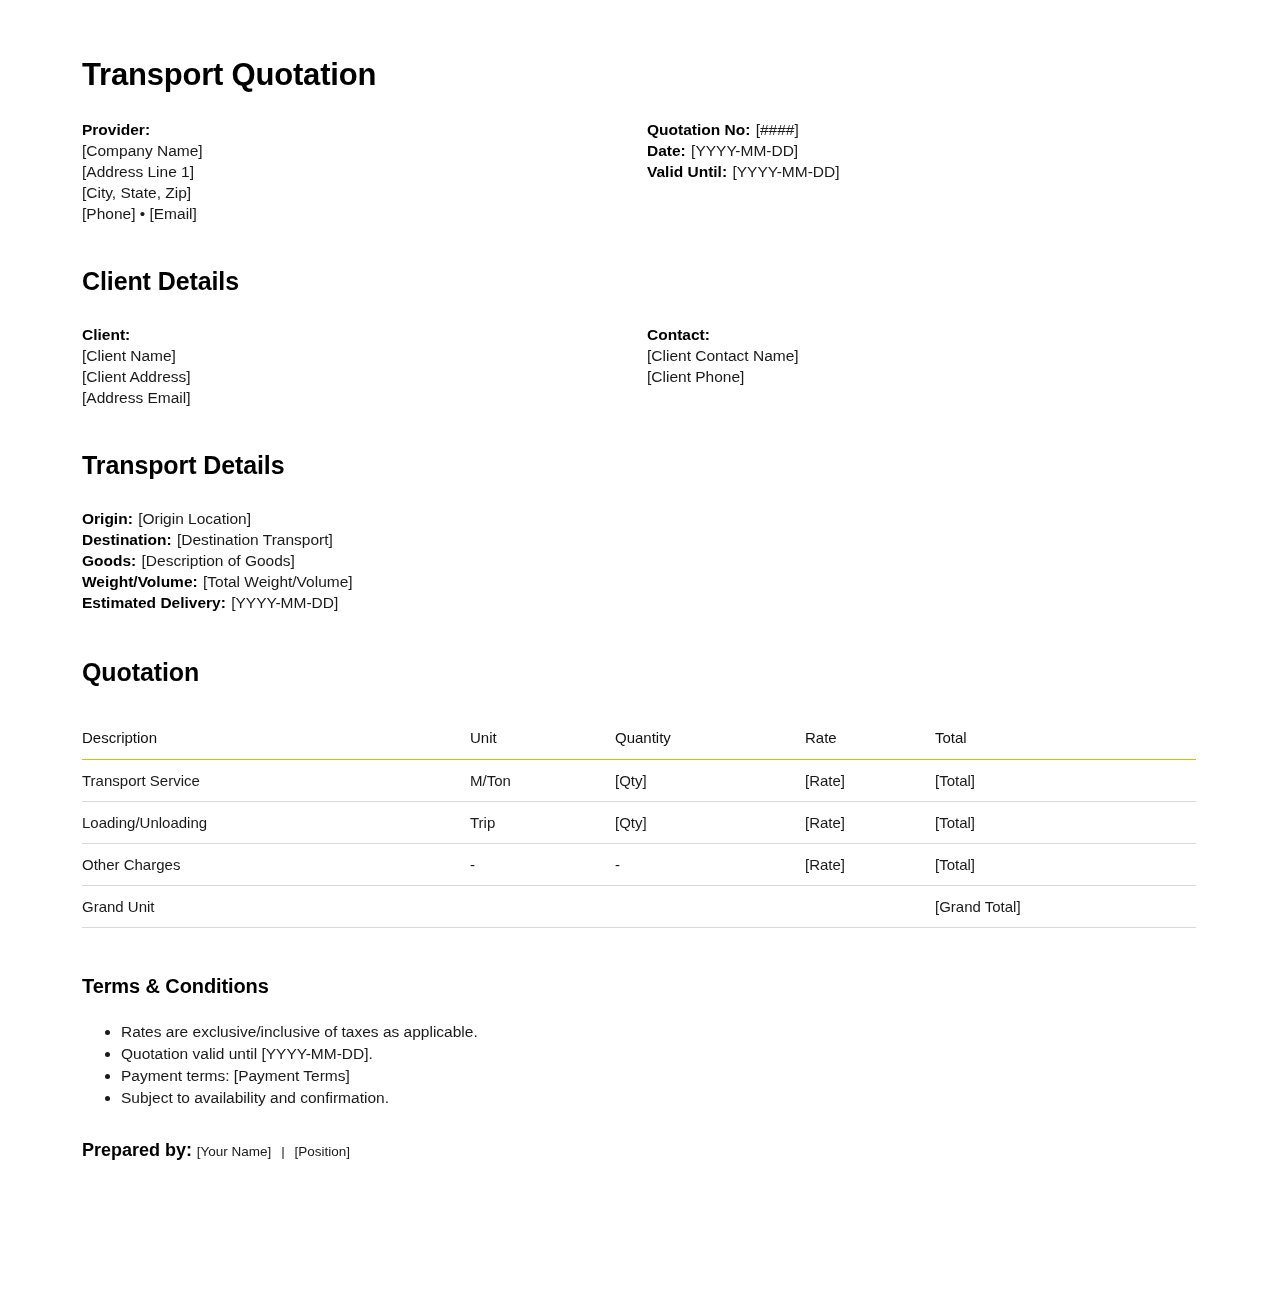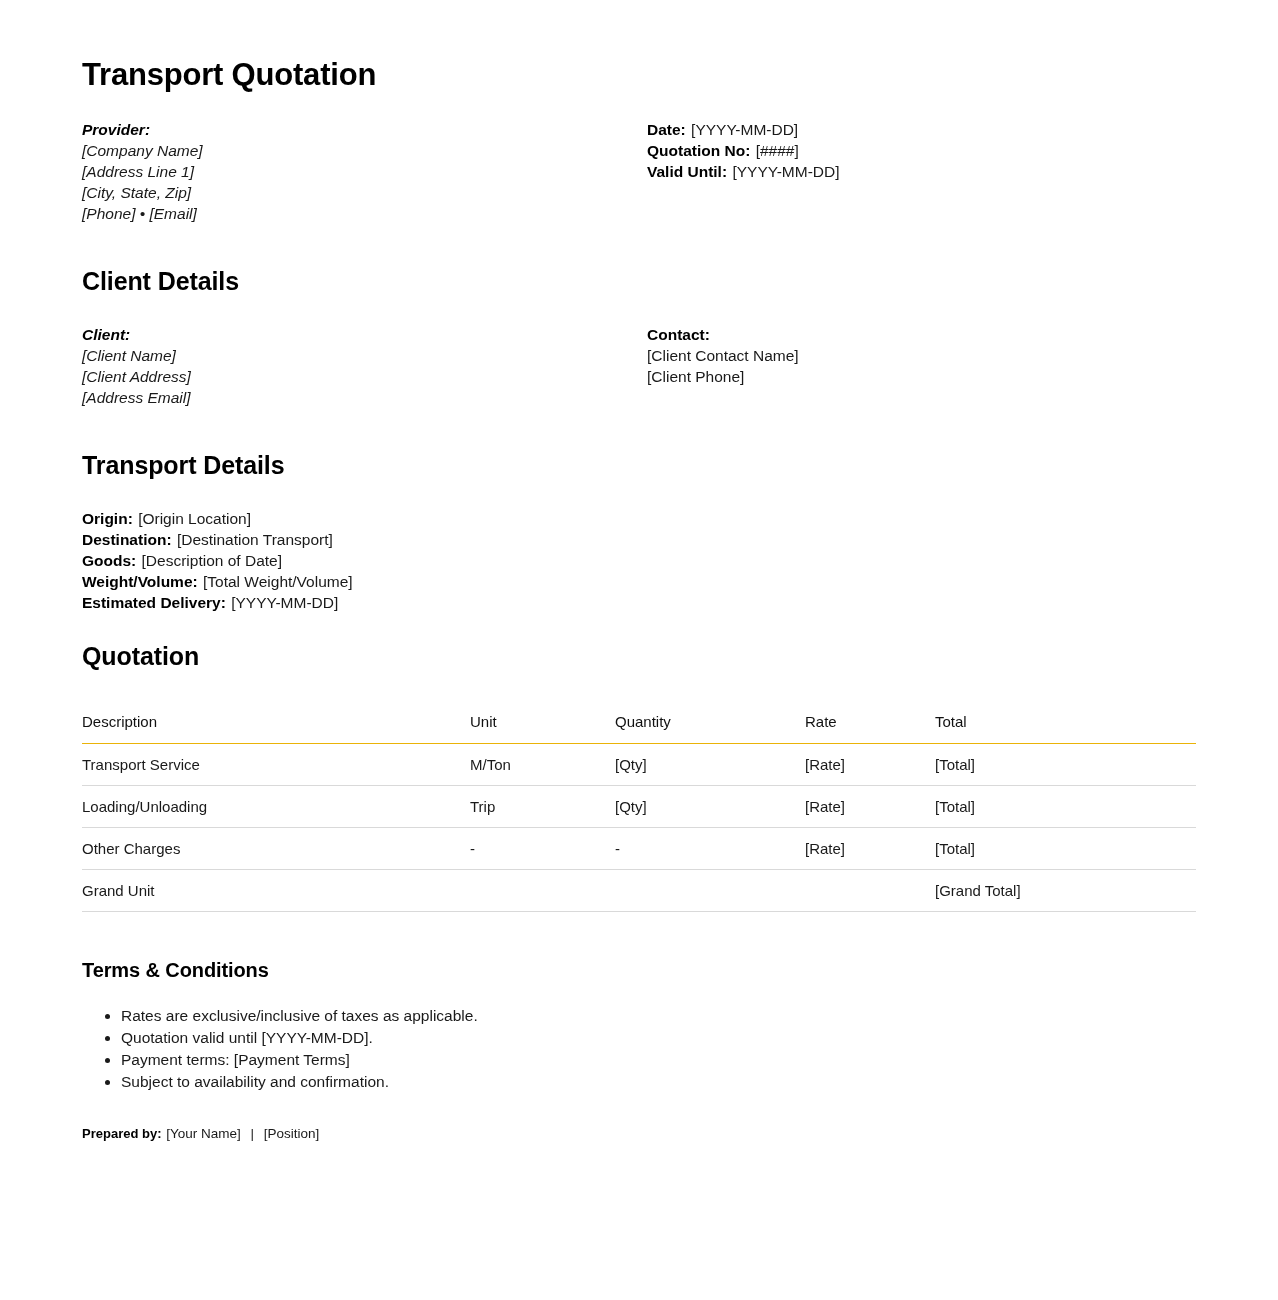--- a/index.html
+++ b/index.html
@@ -31,21 +31,21 @@
     letter-spacing: -0.2px;
     margin: 0 0 26px 0;
     color: #000000;
   }
 
   
   .two-col {
     display: flex;
     width: 100%;
   }
-  .col-left { width: 565px; flex: 0 0 565px; font-style: italic; }
+  .col-left { width: 565px; flex: 0 0 565px; }
   .col-right { flex: 1 1 auto; }
 
   .meta-line {
     font-size: 15.5px;
     line-height: 21px;
     color: #1a1a1a;
     white-space: nowrap;
   }
   .meta-line.b,
   .lbl {
@@ -72,21 +72,21 @@
     letter-spacing: -0.1px;
   }
 
   .sec-client  { margin-top: 42px; }
   .sec-client .two-col { margin-top: 27px; justify-content: center; }
 
   .sec-transport { margin-top: 42px; }
   .detail-list { margin-top: 26px; }
   .detail-list .meta-line { white-space: normal; }
 
-  .sec-quotation { margin-top: 28px; }
+  .sec-quotation { margin-top: 44px; }
 
   
   table.quote-table {
     margin-top: 29px;
     width: 1114px;
     border-collapse: collapse;
     table-layout: fixed;
   }
   table.quote-table th,
   table.quote-table td {
@@ -125,21 +125,21 @@
     color: #1a1a1a;
     margin: 0 0 0.5px 0;
   }
 
   .prepared-by {
     margin-top: 33px;
     font-size: 13.5px;
     line-height: 18px;
     color: #1a1a1a;
   }
-  .prepared-by .lbl { font-size: 13px; }
+  .prepared-by .lbl { font-size: 18px; }
   .sep { display: inline-block; padding: 0 6px; }
 </style>
 </head>
 <body>
 
 <div class="page">
 
   <h1 class="doc-title">Transport Quotation</h1>
 
   <div class="two-col">
@@ -147,26 +147,26 @@
     <div class="col-left">
       <div class="meta-line b">Provider:</div>
       <div class="meta-line">[Company Name]</div>
       <div class="meta-line">[Address Line 1]</div>
       <div class="meta-line">[City, State, Zip]</div>
       <div class="meta-line">[Phone] • [Email]</div>
     </div>
 
     <div class="col-right">
       <div class="meta-line">
+        <span class="lbl">Quotation No:</span>
+        <span>[####]</span>
+      </div>
+      <div class="meta-line">
         <span class="lbl">Date:</span>
         <span>[YYYY-MM-DD]</span>
-      </div>
-      <div class="meta-line">
-        <span class="lbl">Quotation No:</span>
-        <span>[####]</span>
       </div>
       <div class="meta-line">
         <span class="lbl">Valid Until:</span>
         <span>[YYYY-MM-DD]</span>
       </div>
     </div>
 
   </div>
 
   <div class="sec-client">
@@ -194,21 +194,21 @@
       <div class="meta-line">
         <span class="lbl">Origin:</span>
         <span>[Origin Location]</span>
       </div>
       <div class="meta-line">
         <span class="lbl">Destination:</span>
         <span>[Destination Transport]</span>
       </div>
       <div class="meta-line">
         <span class="lbl">Goods:</span>
-        <span>[Description of Date]</span>
+        <span>[Description of Goods]</span>
       </div>
       <div class="meta-line">
         <span class="lbl">Weight/Volume:</span>
         <span>[Total Weight/Volume]</span>
       </div>
       <div class="meta-line">
         <span class="lbl">Estimated Delivery:</span>
         <span>[YYYY-MM-DD]</span>
       </div>
     </div>

